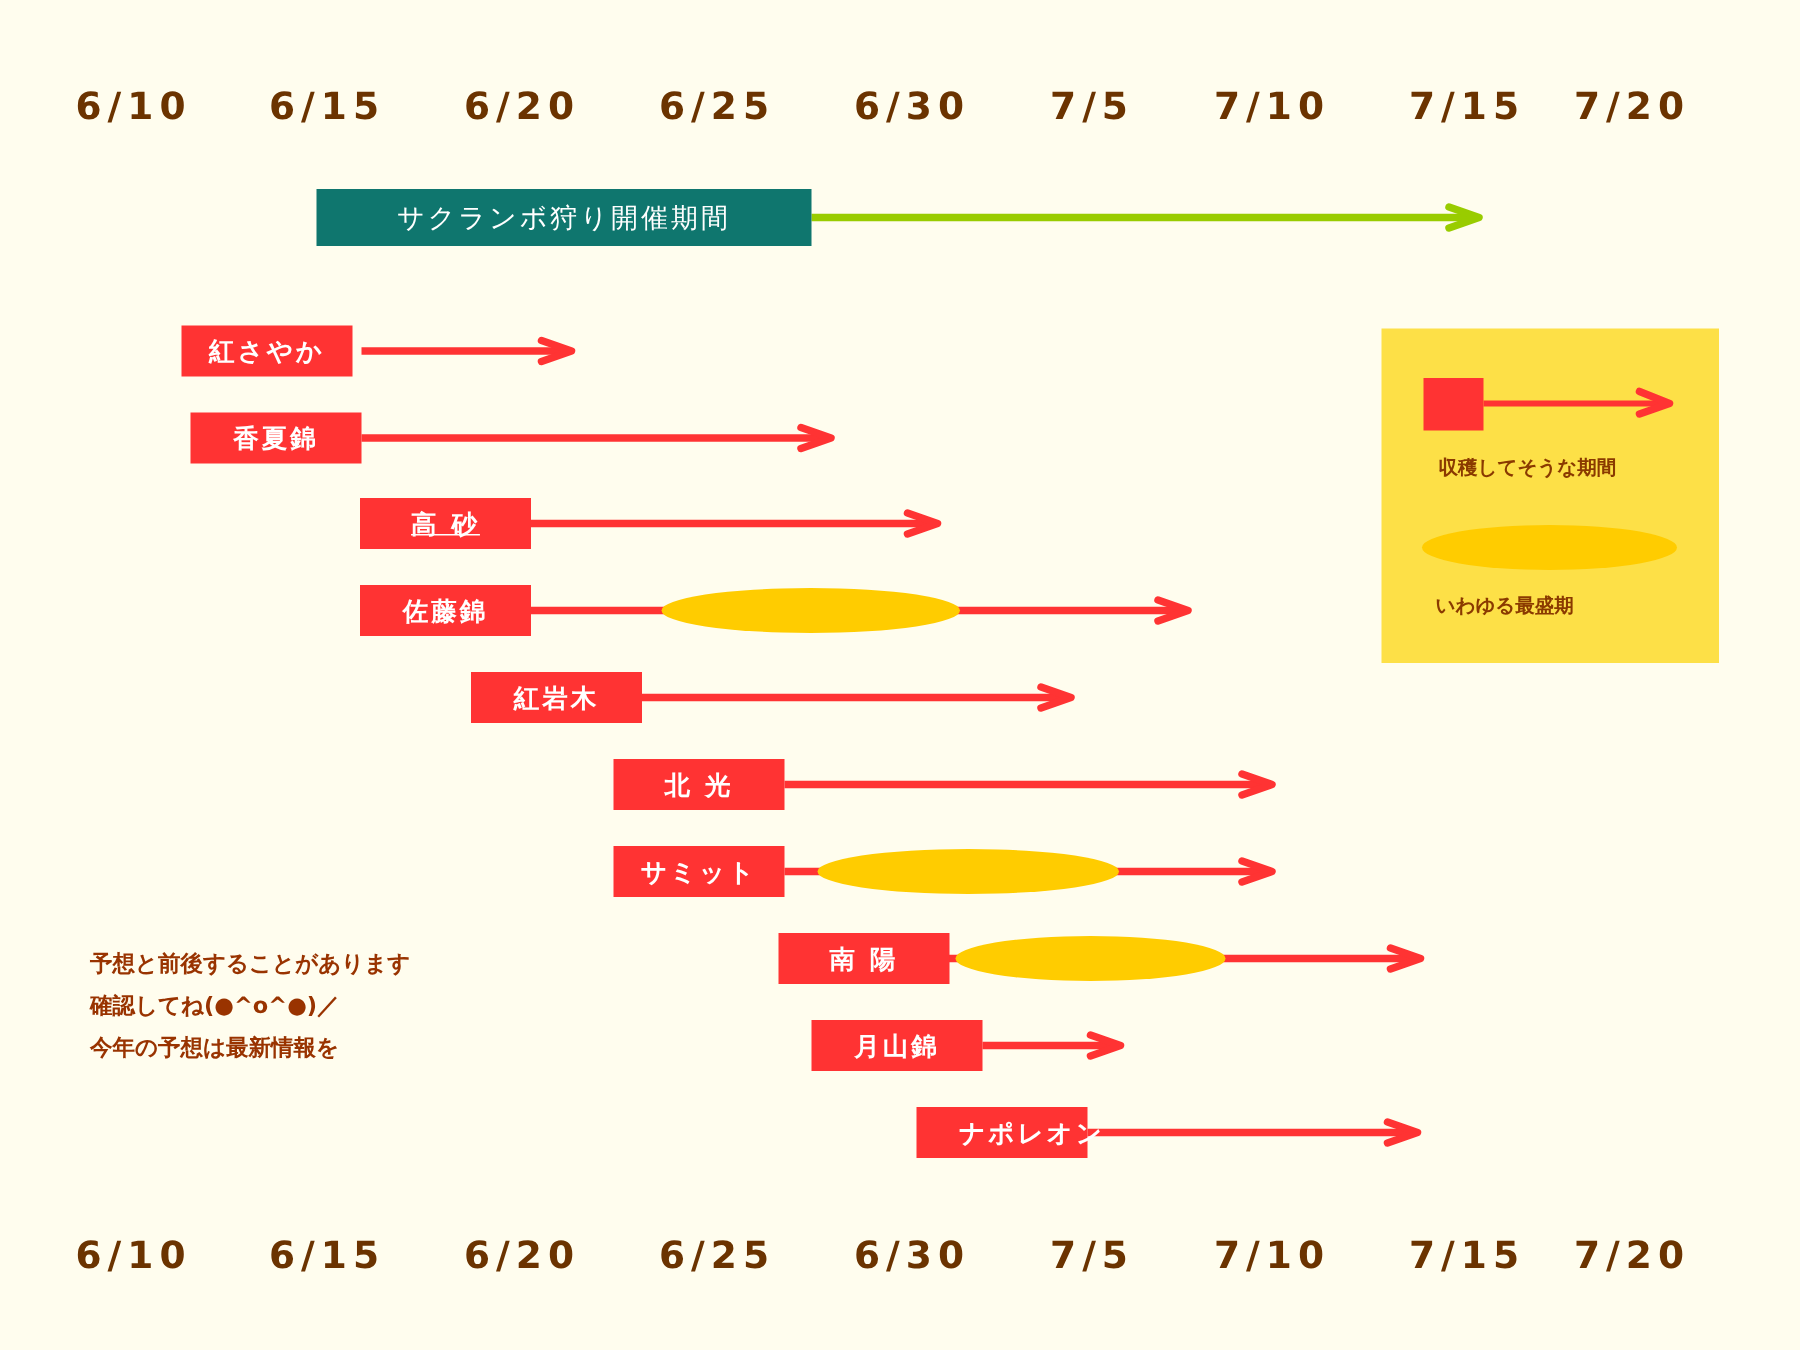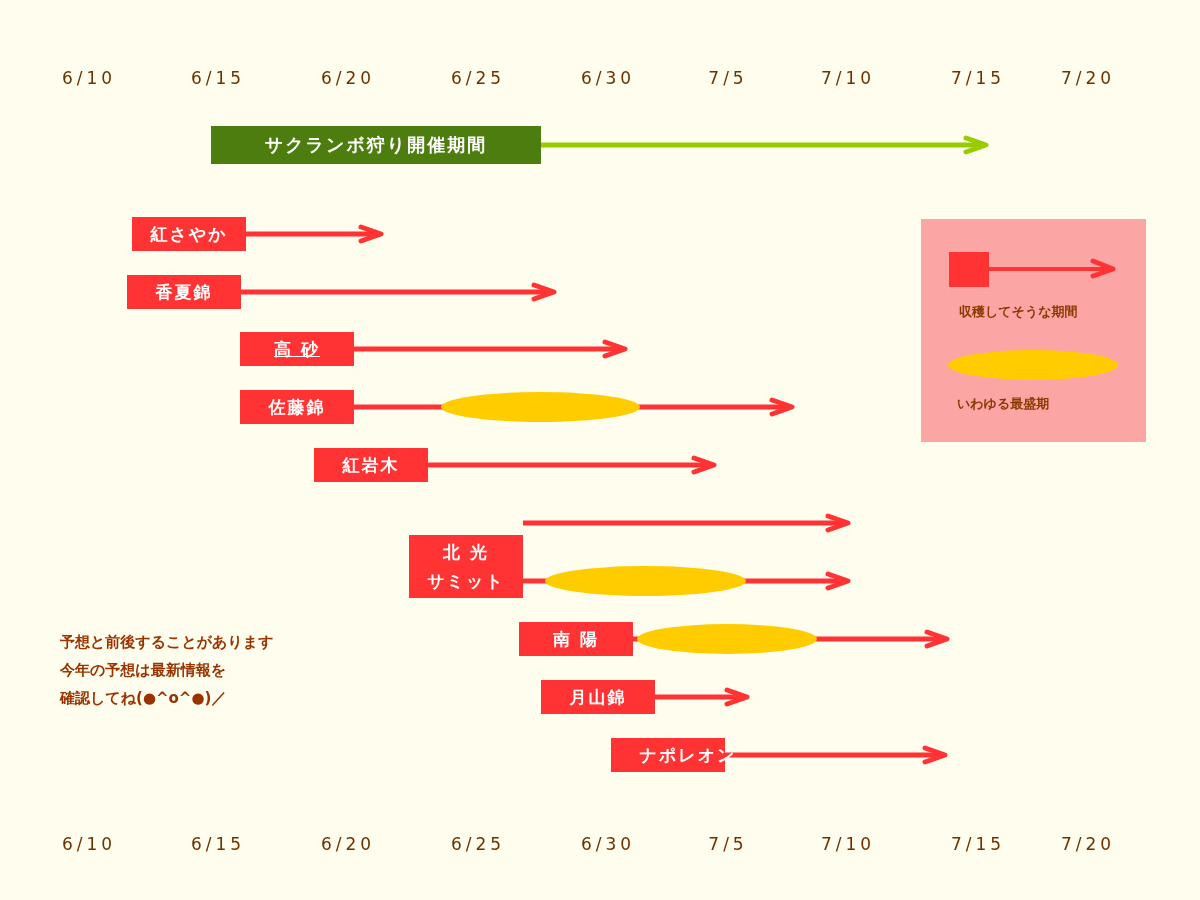--- a/index.html
+++ b/index.html
@@ -6,40 +6,40 @@
     body {
       width: 1200px; height: 900px; overflow: hidden;
       background: #fffdee;
       font-family: "DejaVu Sans", "Liberation Sans", sans-serif;
       position: relative;
     }
     .axis { position: absolute; left: 0; width: 1200px; height: 30px; }
     .axis-top { top: 52px; }
     .axis-bottom { top: 818px; }
     .tick {
-      position: absolute; top: 16px; transform: translateX(-50%);
-      color: #6b3300; font-weight: normal; font-size: 17px; letter-spacing: 4px;
+      position: absolute; top: 4px; transform: translateX(-50%);
+      color: #6b3300; font-weight: bold; font-size: 25px; letter-spacing: 4px;
       white-space: nowrap;
     }
     .bar-label {
       position: absolute; background: #ff3333; color: #ffffff;
       font-weight: bold; font-size: 17px; letter-spacing: 2px;
       display: flex; align-items: center; justify-content: center;
       height: 34px; box-sizing: border-box; white-space: nowrap;
     }
     .season-label {
-      position: absolute; background: #4d7c0f; color: #ffffff;
-      font-weight: bold; font-size: 18px; letter-spacing: 2px;
+      position: absolute; background: #0f766e; color: #ffffff;
+      font-weight: normal; font-size: 18px; letter-spacing: 2px;
       display: flex; align-items: center; justify-content: center;
       height: 38px; white-space: nowrap; text-align: right;
     }
     svg.arrows { position: absolute; left: 0; top: 0; }
     .legend {
       position: absolute; left: 921px; top: 219px; width: 225px; height: 223px;
-      background: #fca5a5;
+      background: #fde047;
     }
     .legend-text {
       position: absolute; color: #8a3a00; font-weight: bold; font-size: 13px; white-space: nowrap;
     }
     .note {
       position: absolute; left: 60px; top: 628px; color: #993300;
       font-weight: bold; font-size: 15px; line-height: 28px;
     }
     .note div { white-space: nowrap; }
   </style>
@@ -115,40 +115,40 @@
     </g>
     <g>
       <line x1="725" y1="755" x2="943" y2="755" stroke="#ff3333" stroke-width="5"></line>
       <polyline points="925,748 945,755 925,762" fill="none" stroke="#ff3333" stroke-width="5" stroke-linecap="round" stroke-linejoin="round"></polyline>
     </g>
   </svg>
 
 <div class="season-label" id="season-label" style="left: 211px; top: 126px; width: 330px;">サクランボ狩り開催期間</div>
 
 <div id="bar-labels">
-    <div class="bar-label" style="left: 132px; top: 217px; width: 114px;">紅さやか</div>
+    <div class="bar-label" style="left: 121px; top: 217px; width: 114px;">紅さやか</div>
     <div class="bar-label" style="left: 127px; top: 275px; width: 114px;">香夏錦</div>
     <div class="bar-label" style="left: 240px; top: 332px; width: 114px; text-decoration: underline;">高 砂</div>
     <div class="bar-label" style="left: 240px; top: 390px; width: 114px;">佐藤錦</div>
     <div class="bar-label" style="left: 314px; top: 448px; width: 114px;">紅岩木</div>
-    <div class="bar-label" style="left: 409px; top: 506px; width: 114px; margin-top: 29px;">北 光</div>
+    <div class="bar-label" style="left: 409px; top: 506px; width: 114px;">北 光</div>
     <div class="bar-label" style="left: 409px; top: 564px; width: 114px;">サミット</div>
     <div class="bar-label" style="left: 479px; top: 622px; width: 114px; margin-left: 40px;">南 陽</div>
     <div class="bar-label" style="left: 541px; top: 680px; width: 114px;">月山錦</div>
     <div class="bar-label" style="left: 611px; top: 738px; width: 114px; padding-left: 40px;">ナポレオン</div>
   </div>
 
 <div class="legend">
   <svg width="225" height="223" style="position:absolute;left:0;top:0">
     <rect x="28" y="33" width="40" height="35" fill="#ff3333"></rect>
     <line x1="68" y1="50" x2="190" y2="50" stroke="#ff3333" stroke-width="4"></line>
     <polyline points="172,42 192,50 172,57" fill="none" stroke="#ff3333" stroke-width="5" stroke-linecap="round" stroke-linejoin="round"></polyline>
     <ellipse cx="112" cy="146" rx="85" ry="15" fill="#ffcc00"></ellipse>
   </svg>
   <div class="legend-text" style="left:38px;top:84px">収穫してそうな期間</div>
   <div class="legend-text" style="left:36px;top:176px">いわゆる最盛期</div>
 </div>
 
 <div class="note">
   <div>予想と前後することがあります</div>
+  <div>確認してね(●^o^●)／</div>
   <div>今年の予想は最新情報を</div>
-  <div>確認してね(●^o^●)／</div>
 </div>
 
 </body></html>

